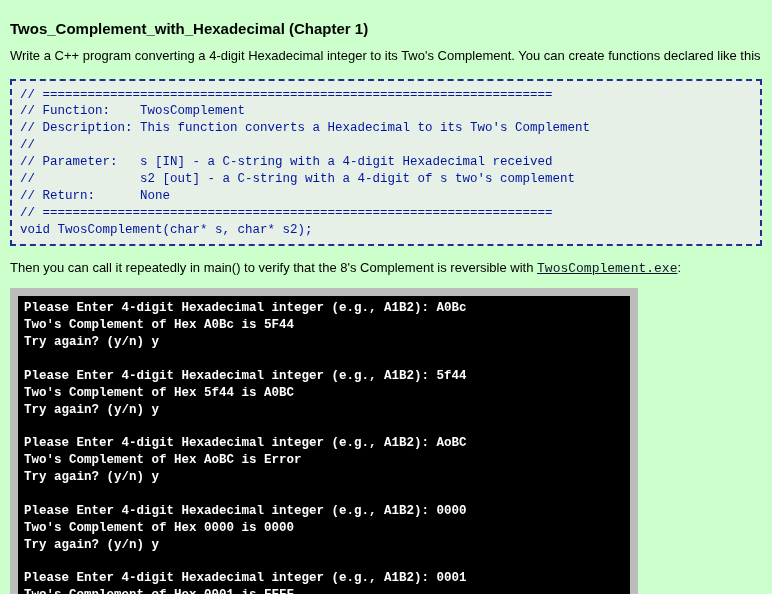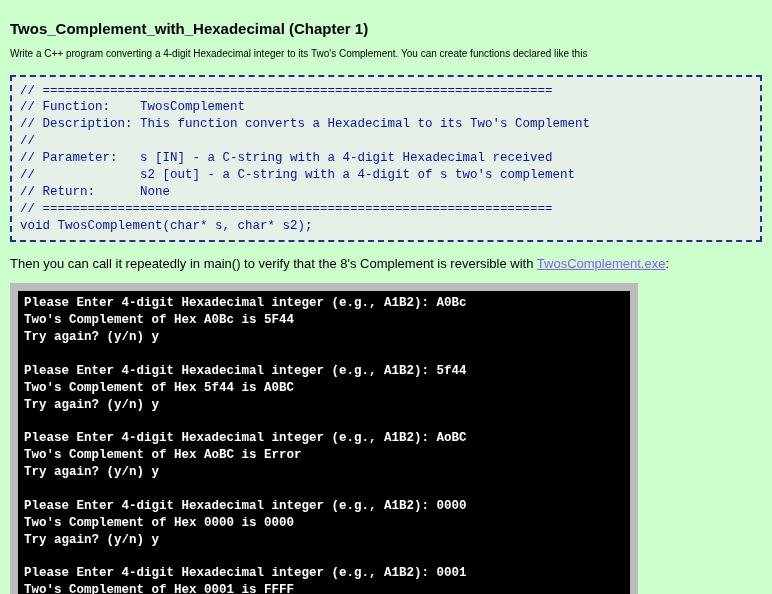--- a/index.html
+++ b/index.html
@@ -12,42 +12,43 @@
     width: 772px;
     box-sizing: border-box;
   }
   h2 {
     margin: 12px 0 10px 0;
     font-size: 15px;
     font-weight: bold;
   }
   p.intro {
     margin: 0 0 14px 0;
-    font-size: 10px;
+    font-size: 13px;
     line-height: 1.35;
   }
   .codebox {
     border: 2px dashed #203090;
     background: #e6f0e6;
     padding: 6px 8px;
     font-family: "Courier New", monospace;
     font-size: 12.5px;
     line-height: 1.35;
     color: #0015a0;
     white-space: pre;
     overflow: hidden;
     margin-bottom: 14px;
   }
   p.then {
     margin: 0 0 12px 0;
     font-size: 13px;
   }
   a.exe {
-    color: #8b5cf6;
+    color: #0f172a;
     text-decoration: underline;
+    font-family: Liberation Mono, monospace;
   }
   .terminal-wrap {
     display: inline-block;
     border: 8px solid #bcbcbc;
     background: #bcbcbc;
   }
   .terminal {
     background: #000;
     color: #fff;
     font-family: "Courier New", monospace;

